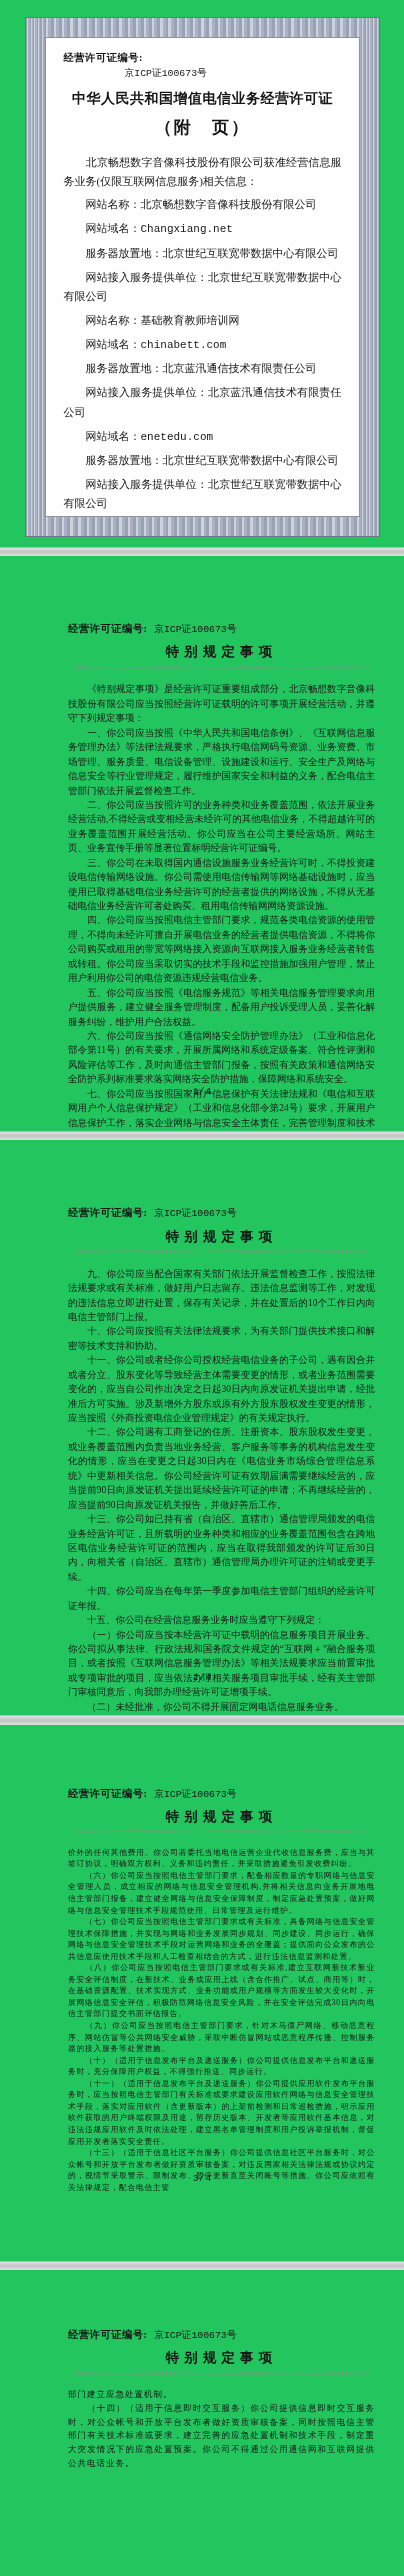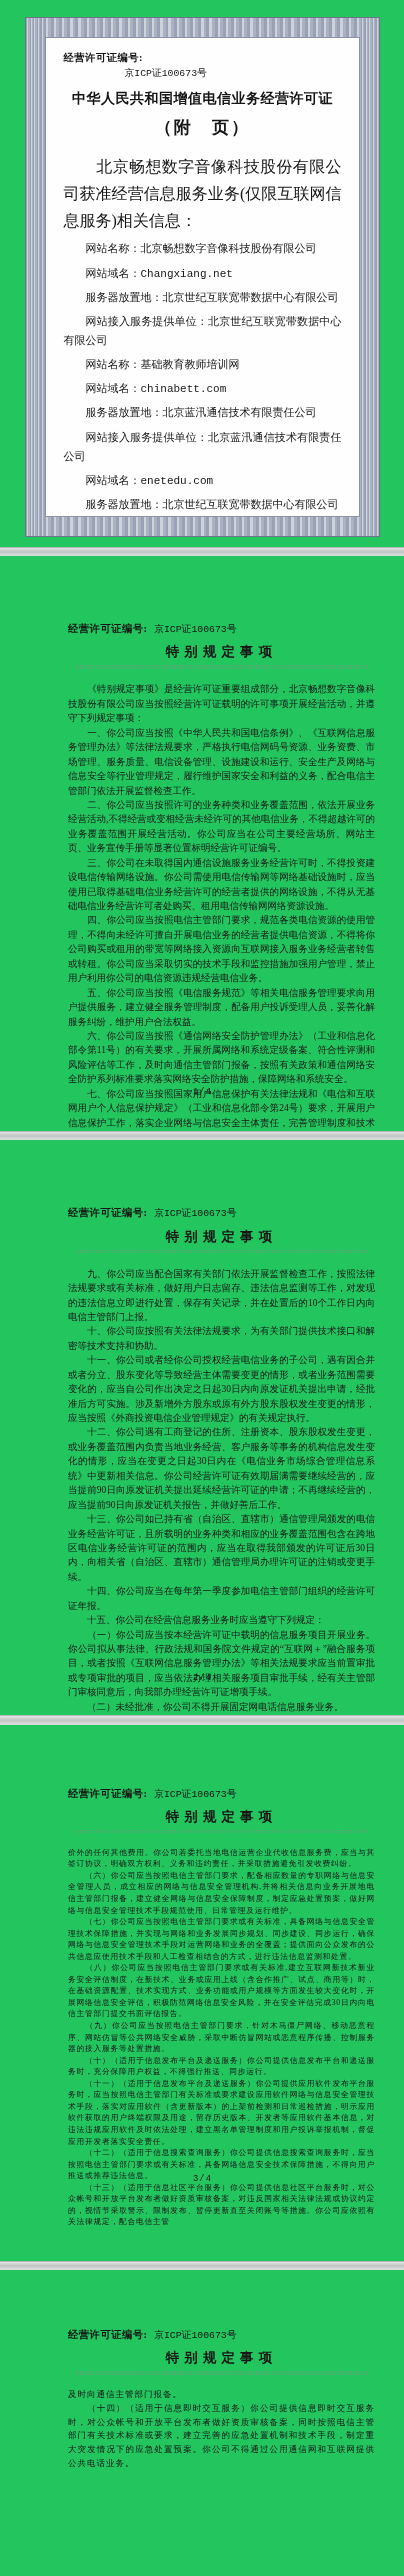--- a/index.html
+++ b/index.html
@@ -17,21 +17,21 @@
     border:19.6px solid transparent;
     border-image:repeating-linear-gradient(90deg,#99a2b4 0 2.6px,#cdd2dd 2.6px 4.6px,#aab2c2 4.6px 7.2px) 38;
     outline:0.5px solid #6d768b;position:relative;}
   .cert-inner{height:100%;box-sizing:border-box;background:#fefefe;
     border:0.5px solid #8a93a6;padding:13.4px 17.5px 5.2px;overflow:hidden;}
   .lic-no-label{font-size:10.3px;font-weight:bold;letter-spacing:0.5px;}
   .lic-no-value{font-size:9.8px;margin:2.1px 0 0 61px;
     font-family:"Liberation Mono","DejaVu Sans Mono","Liberation Serif",serif;}
   .cert-title{font-size:14px;font-weight:bold;text-align:center;margin:10.3px 0 0;letter-spacing:0.5px;}
   .cert-subtitle{font-size:17px;font-weight:bold;text-align:center;margin:8.2px 0 0;letter-spacing:2.1px;}
-  .cert-intro{font-size:16px;line-height:1.7;text-align:justify;margin:13.4px 0 2.1px;}
+  .cert-intro{font-size:11px;line-height:1.7;text-align:justify;margin:13.4px 0 2.1px;}
   .entry{font-size:11px;line-height:1.65;margin:5px 0;text-indent:2em;text-align:justify;}
   .entry .eval{font-family:"Liberation Mono","DejaVu Sans Mono","Liberation Serif",serif;}
 
   
   .page-sp{box-sizing:border-box;padding:66px 30px 0 68px;}
   .sp-1,.sp-2{height:575px;}
   .sp-3{height:536px;padding-top:62px;}
   .sp-4{height:569px;padding-top:58px;}
   .sp-head{font-size:10.3px;}
   .sp-head .lbl{font-weight:bold;letter-spacing:0.5px;}
@@ -156,37 +156,36 @@
     <div class="zigzag"></div>
     <div class="sp-body">
 
     <p class="sp-p">价外的任何其他费用。你公司若委托当地电信运营企业代收信息服务费，应当与其签订协议，明确双方权利、义务和违约责任，并采取措施避免引发收费纠纷。</p>
         <p class="sp-p">　　（六）你公司应当按照电信主管部门要求，配备相应数量的专职网络与信息安全管理人员，成立相应的网络与信息安全管理机构,并将相关信息向业务开展地电信主管部门报备，建立健全网络与信息安全保障制度，制定应急处置预案，做好网络与信息安全管理技术手段规范使用、日常管理及运行维护。</p>
         <p class="sp-p">　　（七）你公司应当按照电信主管部门要求或有关标准，具备网络与信息安全管理技术保障措施，并实现与网络和业务发展同步规划、同步建设、同步运行，确保网络与信息安全管理技术手段对运营网络和业务的全覆盖；提供面向公众发布的公共信息应使用技术手段和人工检查相结合的方式，进行违法信息监测和处置。</p>
         <p class="sp-p">　　（八）你公司应当按照电信主管部门要求或有关标准,建立互联网新技术新业务安全评估制度，在新技术、业务或应用上线（含合作推广、试点、商用等）时，在基础资源配置、技术实现方式、业务功能或用户规模等方面发生较大变化时，开展网络信息安全评估，积极防范网络信息安全风险，并在安全评估完成30日内向电信主管部门提交书面评估报告。</p>
         <p class="sp-p">　　（九）你公司应当按照电信主管部门要求，针对木马僵尸网络、移动恶意程序、网站仿冒等公共网络安全威胁，采取中断仿冒网站或恶意程序传播、控制服务器的接入服务等处置措施。</p>
         <p class="sp-p">　　（十）（适用于信息发布平台及递送服务）你公司提供信息发布平台和递送服务时，充分保障用户权益，不得强行推送、同步运行。</p>
         <p class="sp-p">　　（十一）（适用于信息发布平台及递送服务）你公司提供应用软件发布平台服务时，应当按照电信主管部门有关标准或要求建设应用软件网络与信息安全管理技术手段，落实对应用软件（含更新版本）的上架前检测和日常巡检措施，明示应用软件获取的用户终端权限及用途，留存历史版本、开发者等应用软件基本信息，对违法违规应用软件及时依法处理，建立黑名单管理制度和用户投诉举报机制，督促应用开发者落实安全责任。</p>
-        <p class="sp-p">　　（十二）（适用于信息搜索查询服务）你公司提供信息搜索查询服务时，应当按照电信主管部门要求或有关标准，具备网络信息安全技术保障措施，不得向用户推送或推荐违法信息。</p>
         <p class="sp-p">　　（十三）（适用于信息社区平台服务）你公司提供信息社区平台服务时，对公众帐号和开放平台发布者做好资质审核备案，对违反国家相关法律法规或协议约定的，视情节采取警示、限制发布、暂停更新直至关闭账号等措施。你公司应依照有关法律规定，配合电信主管</p>
       </div>
     <div class="pagenum">3/4</div>
   </section>
 
   <div class="sep"></div>
 
   <section class="page page-sp sp-4">
     <div class="sp-head">
       <span class="lbl">经营许可证编号:</span>
       <span class="val">京ICP证100673号</span>
     </div>
     <h2 class="sp-title">特别规定事项</h2>
     <div class="zigzag"></div>
     <div class="sp-body">
 
-    <p class="sp-p">及时向通信主管部门报备。</p>
+    <p class="sp-p">部门建立应急处置机制。</p>
         <p class="sp-p">　　（十四）（适用于信息即时交互服务）你公司提供信息即时交互服务时，对公众帐号和开放平台发布者做好资质审核备案，同时按照电信主管部门有关技术标准或要求，建立完善的应急处置机制和技术手段，制定重大突发情况下的应急处置预案。你公司不得通过公用通信网和互联网提供公共电话业务。</p>
       </div>
 
   </section>
 
 </div>
 
 
 </body></html>

